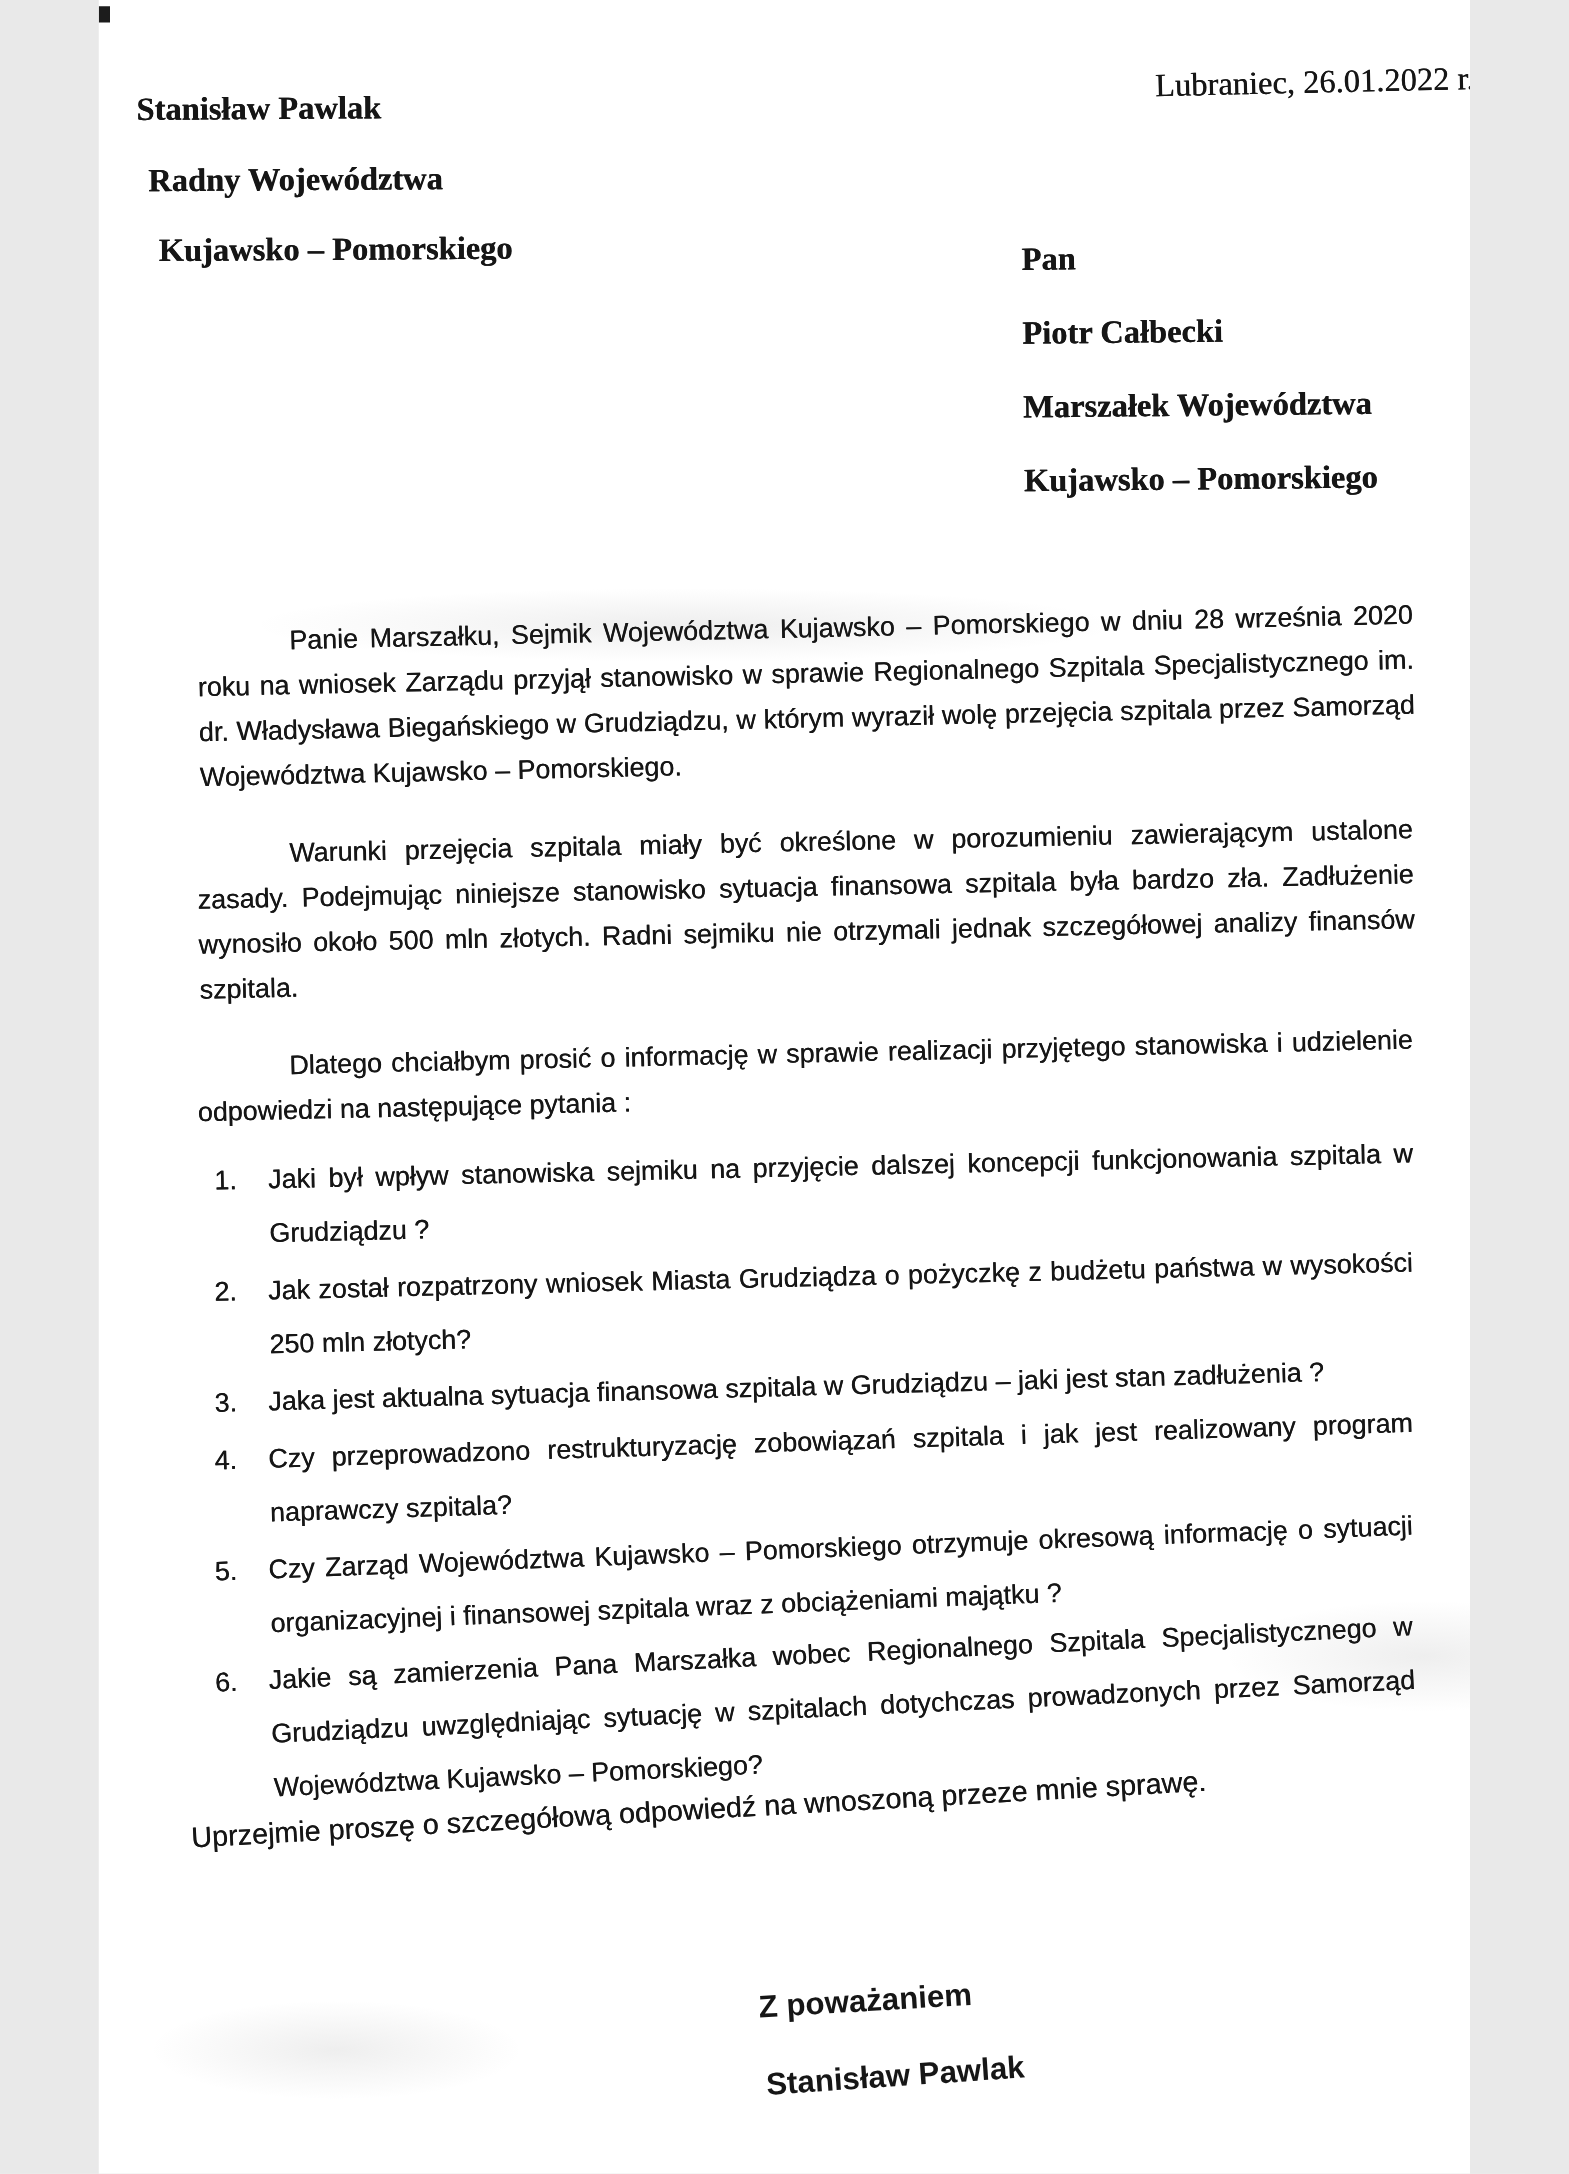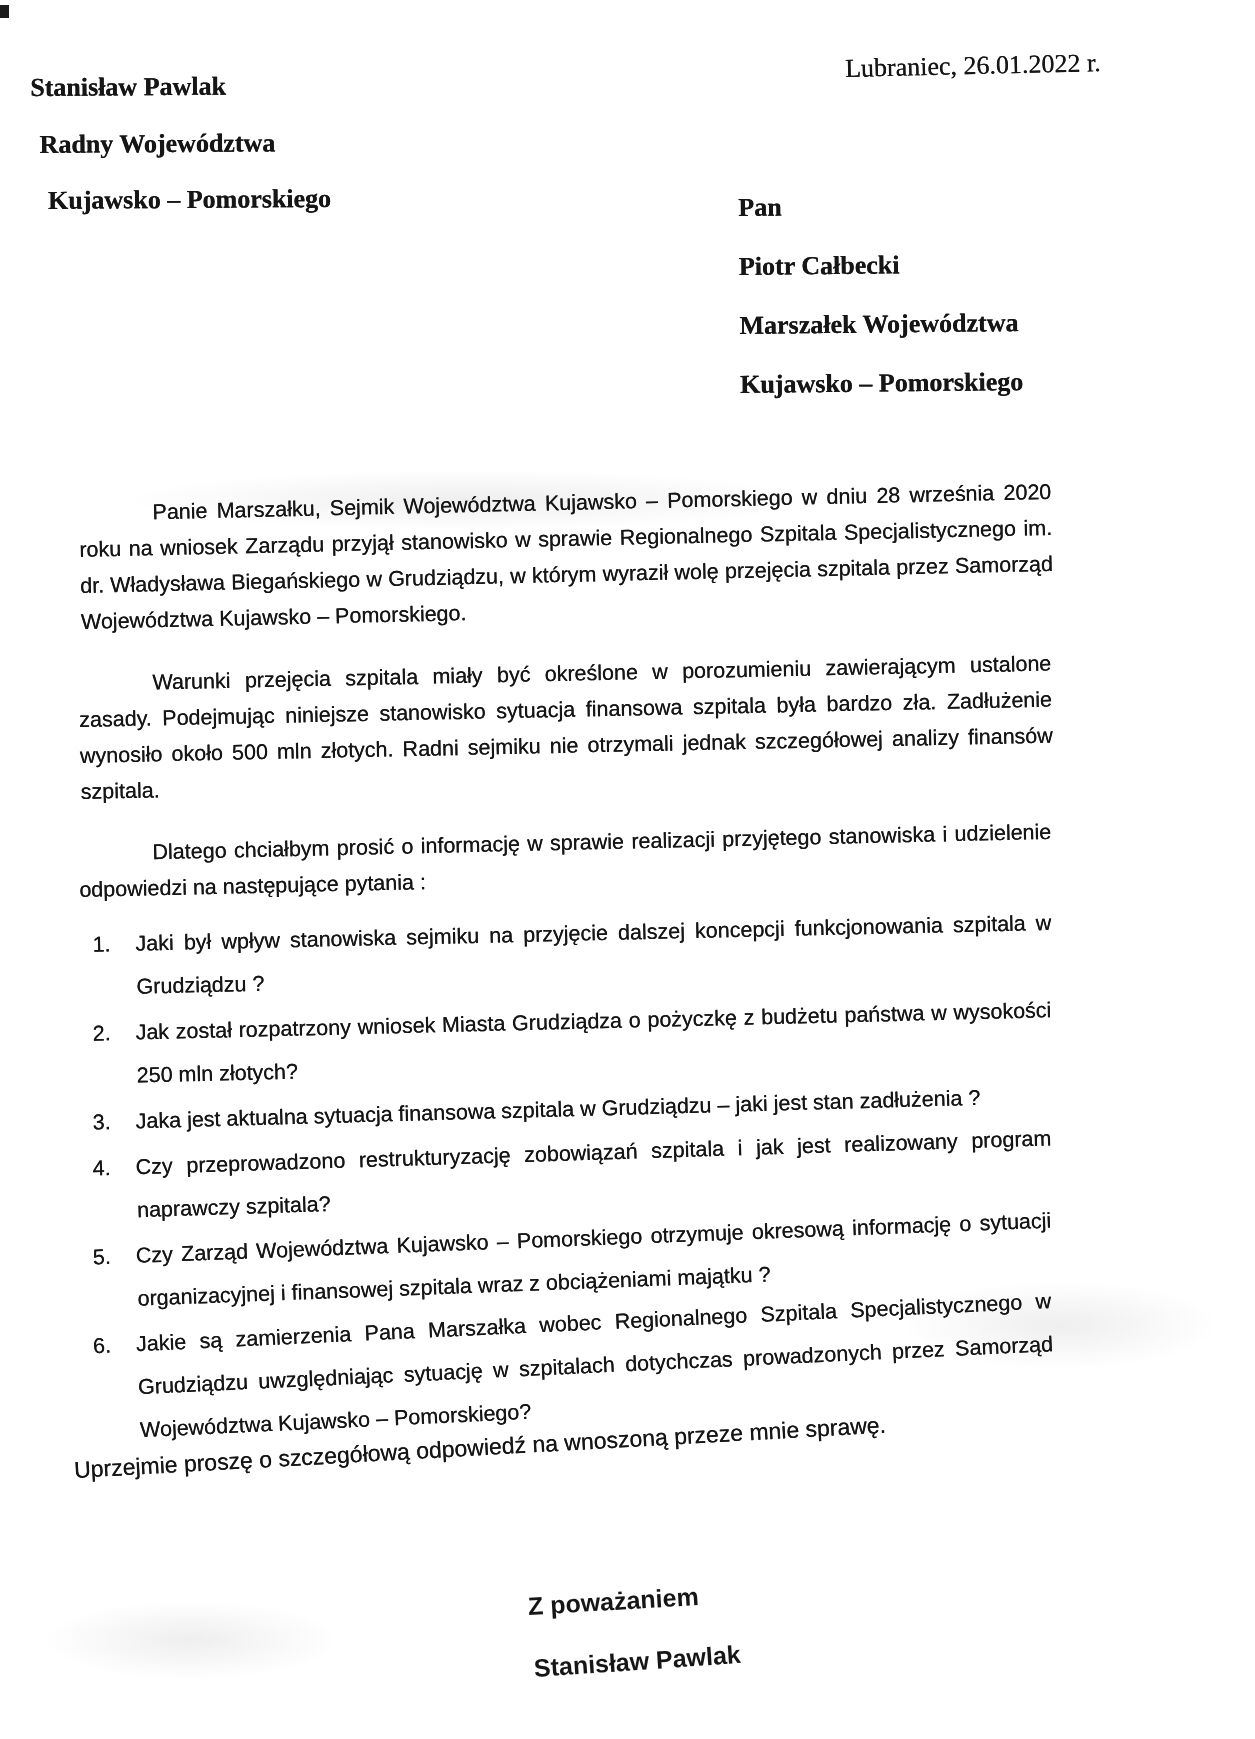--- a/index.html
+++ b/index.html
@@ -3,21 +3,21 @@
 <meta charset="utf-8">
 <style>
   :root {
     --ink: #161616;
     --paper: #ffffff;
   }
   * { margin: 0; padding: 0; box-sizing: border-box; }
   html, body { background: #e9e9e9; }
   .page {
     position: relative;
-    width: 1255px;
+    width: 1097px;
     height: 1739px;
     background: var(--paper);
     color: var(--ink);
     font-family: "Liberation Sans", sans-serif;
     overflow: hidden;
     margin: 0 auto;
   }
   .serif { font-family: "Liberation Serif", serif; }
 
   

